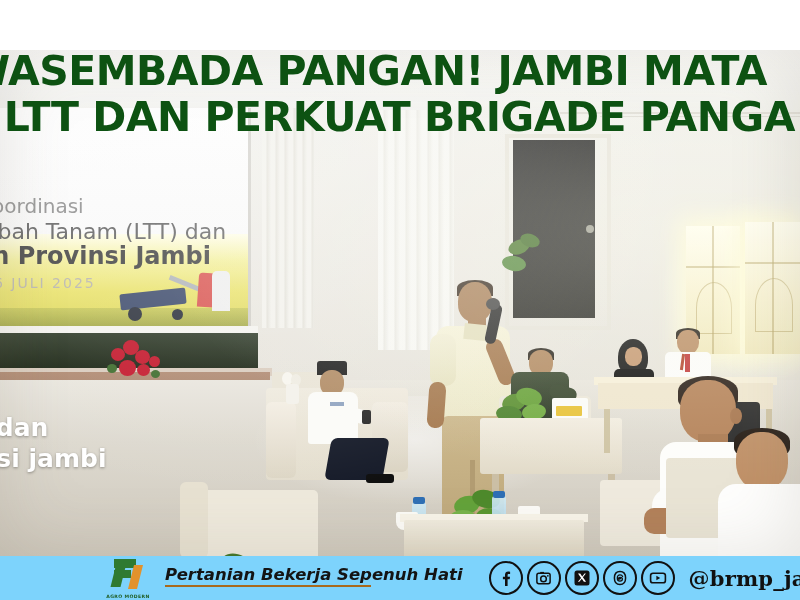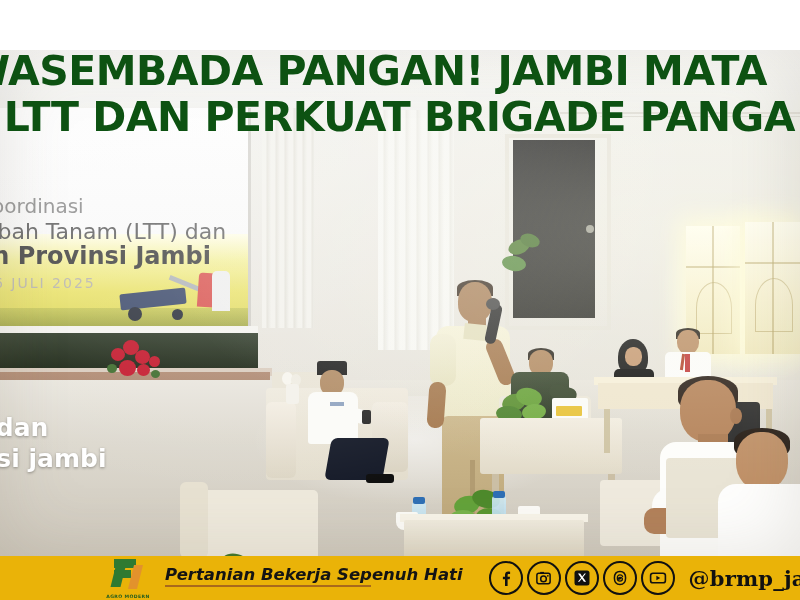--- a/index.html
+++ b/index.html
@@ -250,21 +250,21 @@
   .hl-1{margin-left:-64px;}
   .hl-2{margin-left:-58px;margin-top:4px;}
 
   
   .ovl{position:absolute;left:-30px;top:412px;z-index:35;
        font-family:"DejaVu Sans", sans-serif;font-weight:bold;color:#ffffff;
        font-size:25px;line-height:1.25;white-space:nowrap;
        text-shadow:0 1px 3px rgba(0,0,0,.35);}
 
   
-  .banner{position:absolute;left:0;top:556px;width:800px;height:44px;background:#eab308;
+  .banner{position:absolute;left:0;top:556px;width:800px;height:44px;background:#7dd3fc;
           display:flex;align-items:center;z-index:50;}
   .logo{position:relative;width:46px;height:40px;margin-left:105px;flex:0 0 auto;}
   .logo-mark{position:absolute;left:5px;top:1px;width:34px;height:30px;}
   .lm-a{position:absolute;left:4px;top:0px;width:10px;height:28px;background:#2f7a31;
         transform:skewX(-14deg);}
   .lm-b{position:absolute;left:4px;top:0px;width:22px;height:9px;background:#2f7a31;}
   .lm-c{position:absolute;left:4px;top:11px;width:17px;height:8px;background:#2f7a31;}
   .lm-d{position:absolute;left:21px;top:6px;width:9px;height:24px;background:#e2922c;
         transform:skewX(-14deg);}
   .logo-txt{position:absolute;left:0px;bottom:-1px;width:46px;text-align:center;

